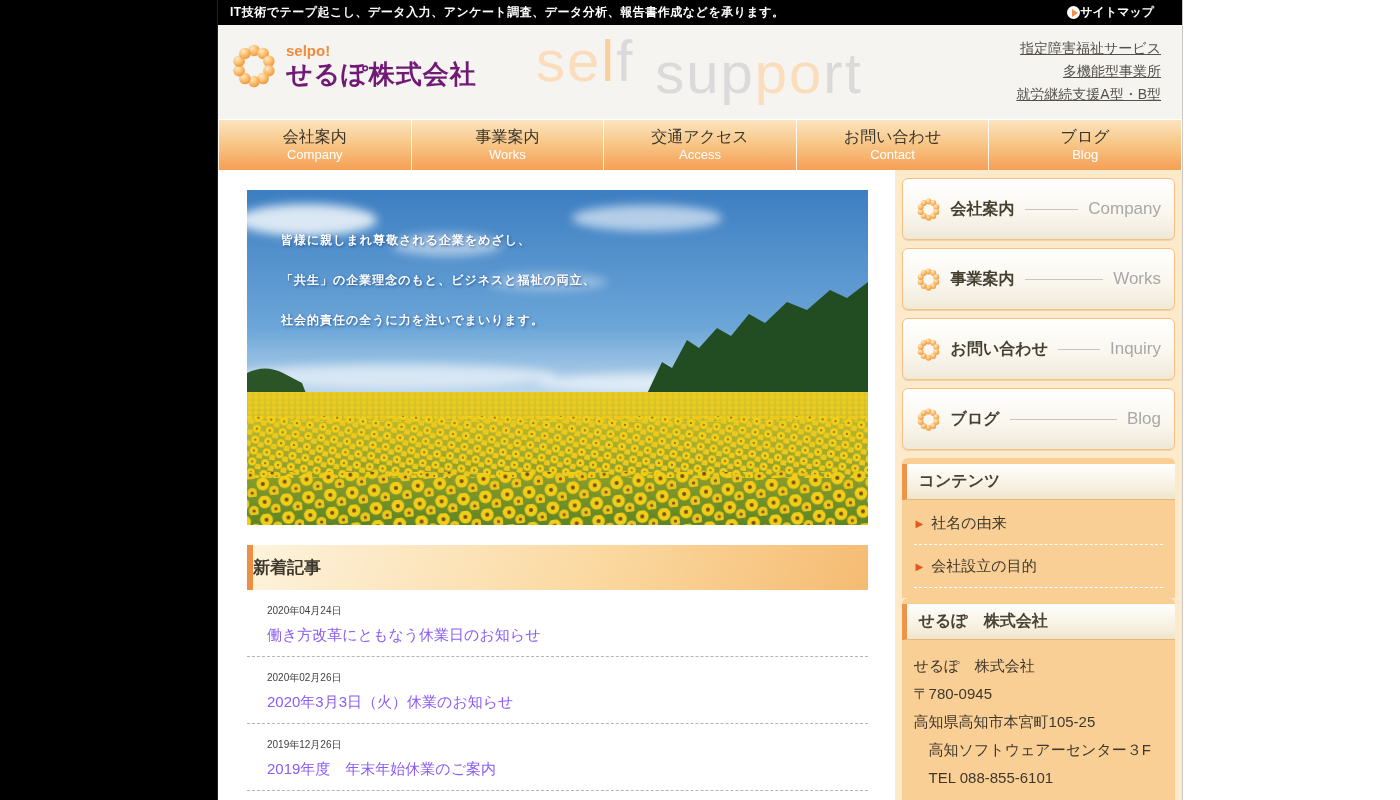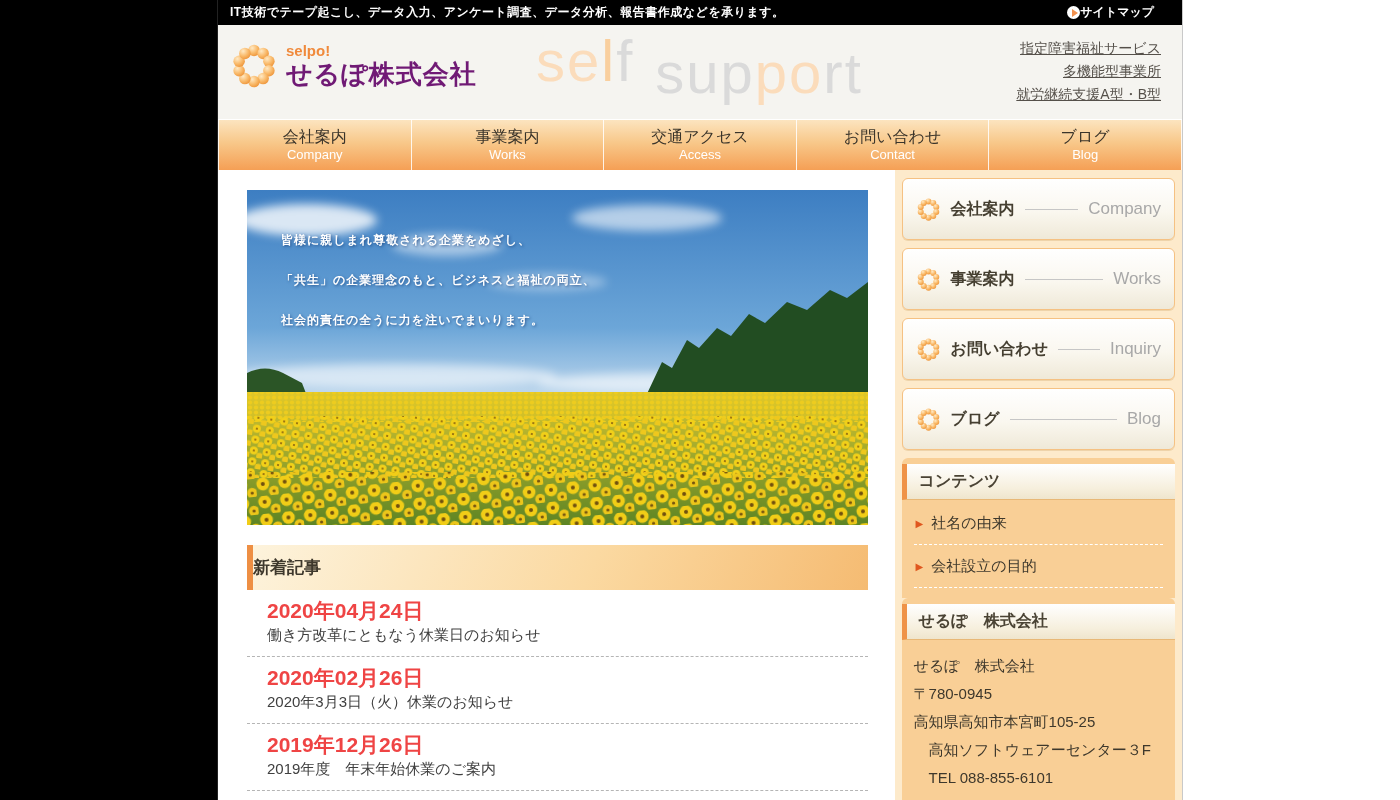--- a/index.html
+++ b/index.html
@@ -43,22 +43,22 @@
 
   
   .hero { position:relative; width:621px; height:335px; }
   .hero svg { display:block; }
   .hero-copy { position:absolute; top:30px; left:34px; color:#fff; font-size:12px; font-weight:bold; line-height:40px; letter-spacing:1px; text-shadow:1px 1px 3px rgba(20,60,120,.75); }
 
   
   .news { width:621px; margin-top:20px; }
   .news-header { height:45px; line-height:45px; background:linear-gradient(115deg,#fdf3dc 0%,#fbd9a1 55%,#f5bb72 100%); border-left:6px solid #ee8f44; padding-left:0; font-size:17px; font-weight:bold; color:#3e382c; }
   .news-item { padding:9px 0 9px 20px; border-bottom:1px dashed #b5b5b5; }
-  .news-date { font-size:21px; font-weight:bold; color:#ef4444; line-height:24px; }
-  .news-link { font-size:15px; color:#404040; line-height:24px; text-decoration:none; cursor:pointer; display:inline-block; }
+  .news-date { font-size:10px; font-weight:normal; color:#404040; line-height:24px; }
+  .news-link { font-size:15px; color:#8b5cf6; line-height:24px; text-decoration:none; cursor:pointer; display:inline-block; }
   .news-more { text-align:right; padding:12px 4px 0 0; }
 
   
   .side-card { height:62px; margin-bottom:8px; border:1px solid #f5c183; border-radius:6px; background:linear-gradient(#ffffff 0%,#faf7ef 55%,#efe9d8 100%); display:flex; align-items:center; padding:0 13px; cursor:pointer; box-shadow:0 1px 0 rgba(210,170,110,.35); }
   .side-card svg { width:25px; height:25px; flex:none; }
   .sc-jp { font-size:16px; font-weight:bold; color:#453f31; margin-left:10px; white-space:nowrap; }
   .sc-line { flex:1; height:1px; background:#c6c6c6; margin:0 10px; }
   .sc-en { font-size:17px; color:#a8a8a8; white-space:nowrap; }
 
   

